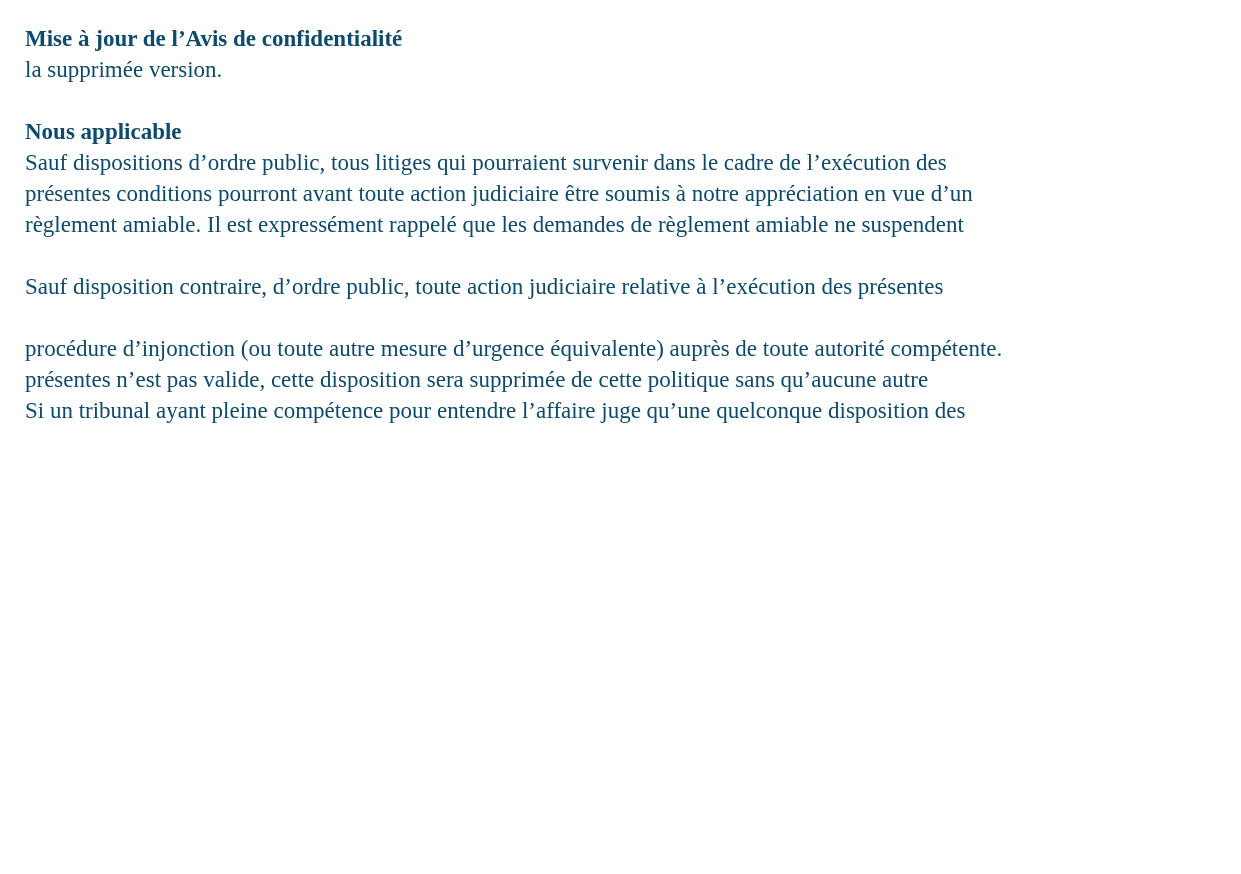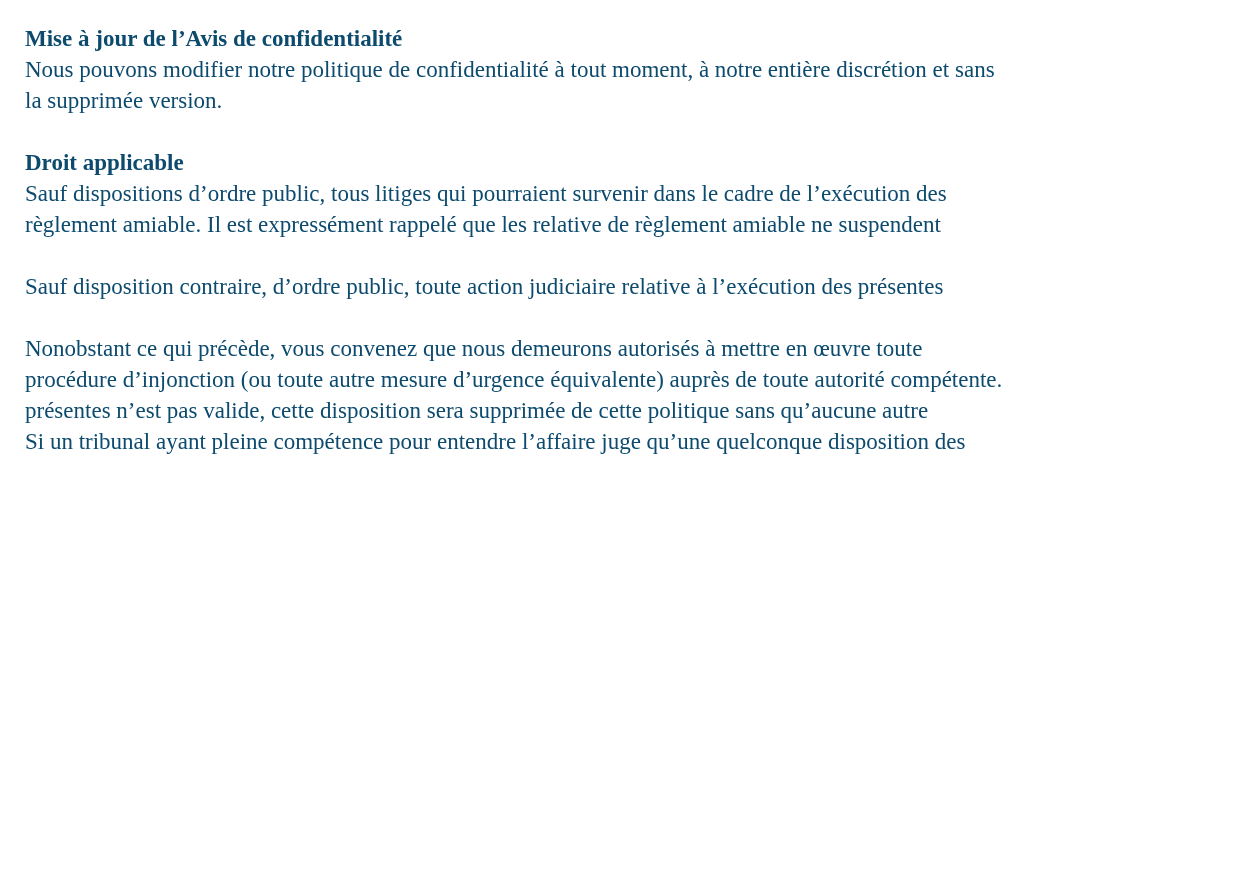--- a/index.html
+++ b/index.html
@@ -34,31 +34,30 @@
     font-weight: bold;
   }
 </style>
 </head>
 <body>
 
 <main class="page">
   <div>
       <div class="section">
         <div class="line heading">Mise à jour de l’Avis de confidentialité</div>
-        <div class="line">Nous pouvons modifier notre politique de confidentialité à tout moment, à notre entière discrétion et sans</div>
         <div class="line">la supprimée version.</div>
       </div>
       <div class="section">
-        <div class="line heading">Droit applicable</div>
+        <div class="line heading">Nous applicable</div>
         <div class="line">Sauf dispositions d’ordre public, tous litiges qui pourraient survenir dans le cadre de l’exécution des</div>
-        <div class="line">règlement amiable. Il est expressément rappelé que les relative de règlement amiable ne suspendent</div>
+        <div class="line">présentes conditions pourront avant toute action judiciaire être soumis à notre appréciation en vue d’un</div>
+        <div class="line">règlement amiable. Il est expressément rappelé que les demandes de règlement amiable ne suspendent</div>
       </div>
       <div class="section">
         <div class="line">Sauf disposition contraire, d’ordre public, toute action judiciaire relative à l’exécution des présentes</div>
       </div>
       <div class="section">
-        <div class="line">Nonobstant ce qui précède, vous convenez que nous demeurons autorisés à mettre en œuvre toute</div>
         <div class="line">procédure d’injonction (ou toute autre mesure d’urgence équivalente) auprès de toute autorité compétente.</div>
         <div class="line">présentes n’est pas valide, cette disposition sera supprimée de cette politique sans qu’aucune autre</div>
         <div class="line">Si un tribunal ayant pleine compétence pour entendre l’affaire juge qu’une quelconque disposition des</div>
       </div>
     </div>
 </main>
 
 </body></html>

